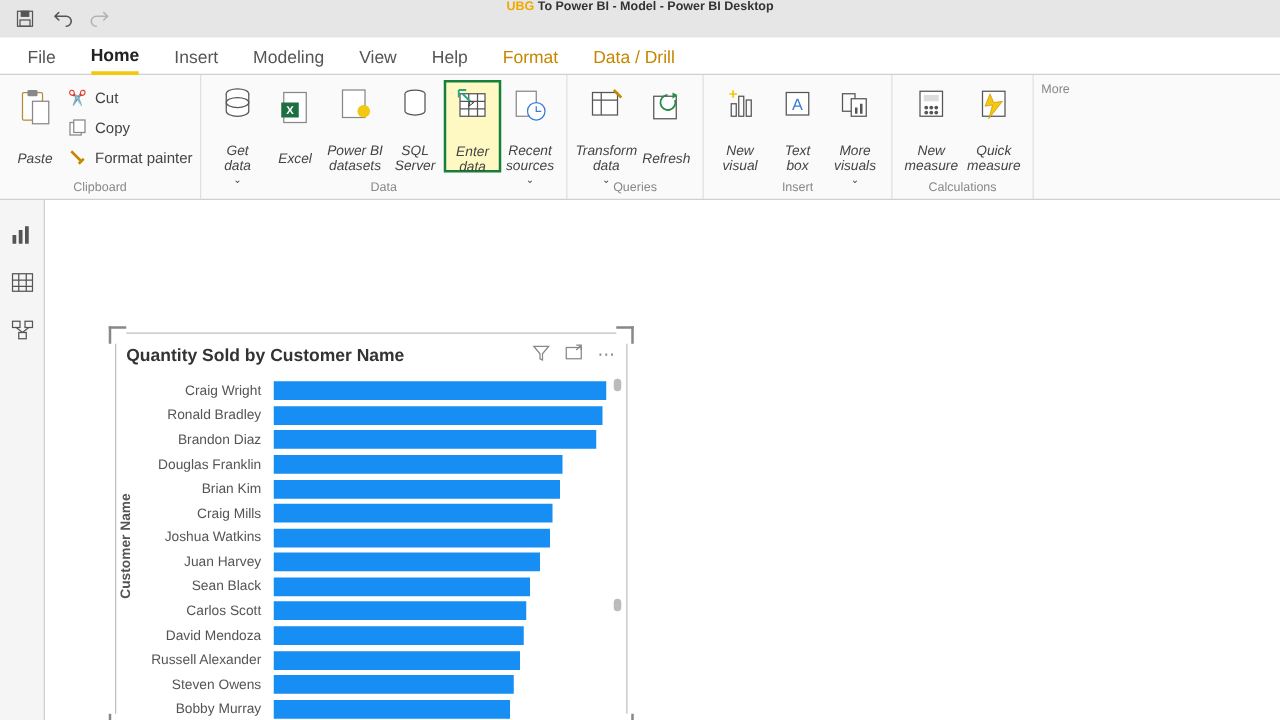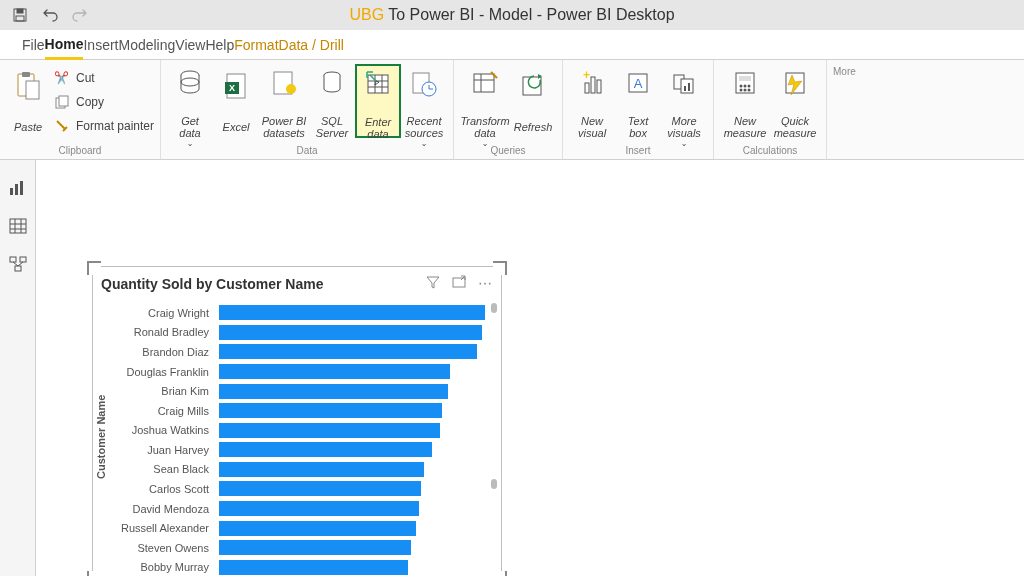--- a/index.html
+++ b/index.html
@@ -1,27 +1,27 @@
 <!DOCTYPE html>
 <html><head>
 <meta charset="utf-8">
 <style>
 * { box-sizing: border-box; margin: 0; padding: 0; font-family: "Segoe UI", Arial, sans-serif; }
 body { width: 1024px; height: 576px; overflow: hidden; background: #fff; }
 
 
-.title-bar { height: 30px; background: #e6e6e6; display: flex; align-items: center; font-size: 16px; color: #444; position: relative; }
+.title-bar { height: 30px; background: #e6e6e6; display: flex; font-size: 10px; color: #444; position: relative; font-weight: bold; }
 .qat { display: flex; align-items: center; gap: 14px; padding-left: 12px; }
 .qat svg { display: block; }
 .qat-item { cursor: pointer; }
 .title-text { position: absolute; left: 50%; transform: translateX(-50%); white-space: nowrap; color: #333; }
 .title-highlight { color: #f0a800; }
 
 
-.menu-tabs { height: 30px; display: flex; align-items: center; padding-left: 22px; font-size: 14px; border-bottom: 1px solid #d0d0d0; }
+.menu-tabs { height: 30px; display: flex; align-items: center; gap: 28px; padding-left: 22px; font-size: 14px; border-bottom: 1px solid #d0d0d0; }
 .menu-tab { color: #555; cursor: pointer; height: 100%; display: flex; align-items: center; }
 .menu-tab.active { font-weight: 600; color: #222; border-bottom: 3px solid #f2c811; margin-bottom: -1px; }
 .menu-tab.accent { color: #c58700; }
 
 
 .ribbon { height: 100px; display: flex; border-bottom: 1px solid #d0d0d0; background: #fafafa; }
 .rgroup { display: flex; flex-direction: column; align-items: center; border-right: 1px solid #e0e0e0; padding: 4px 6px 0; }
 .rgroup-items { display: flex; align-items: flex-start; flex: 1; }
 .rgroup-label { font-size: 10px; color: #888; padding: 2px 0 3px; }
 

